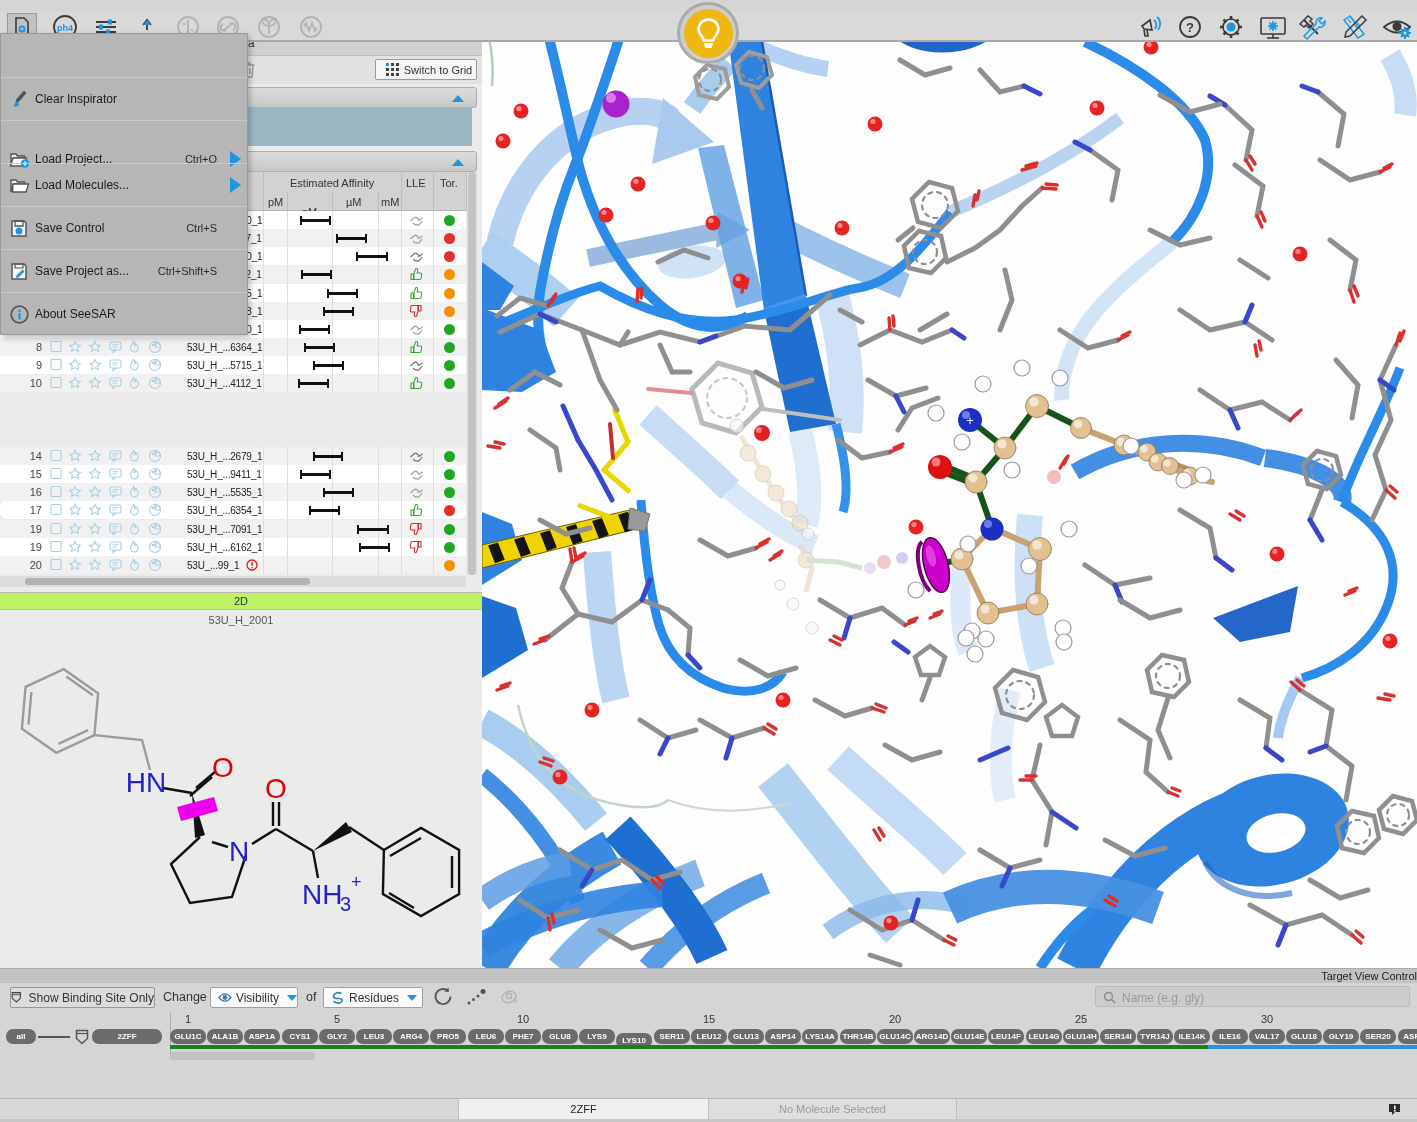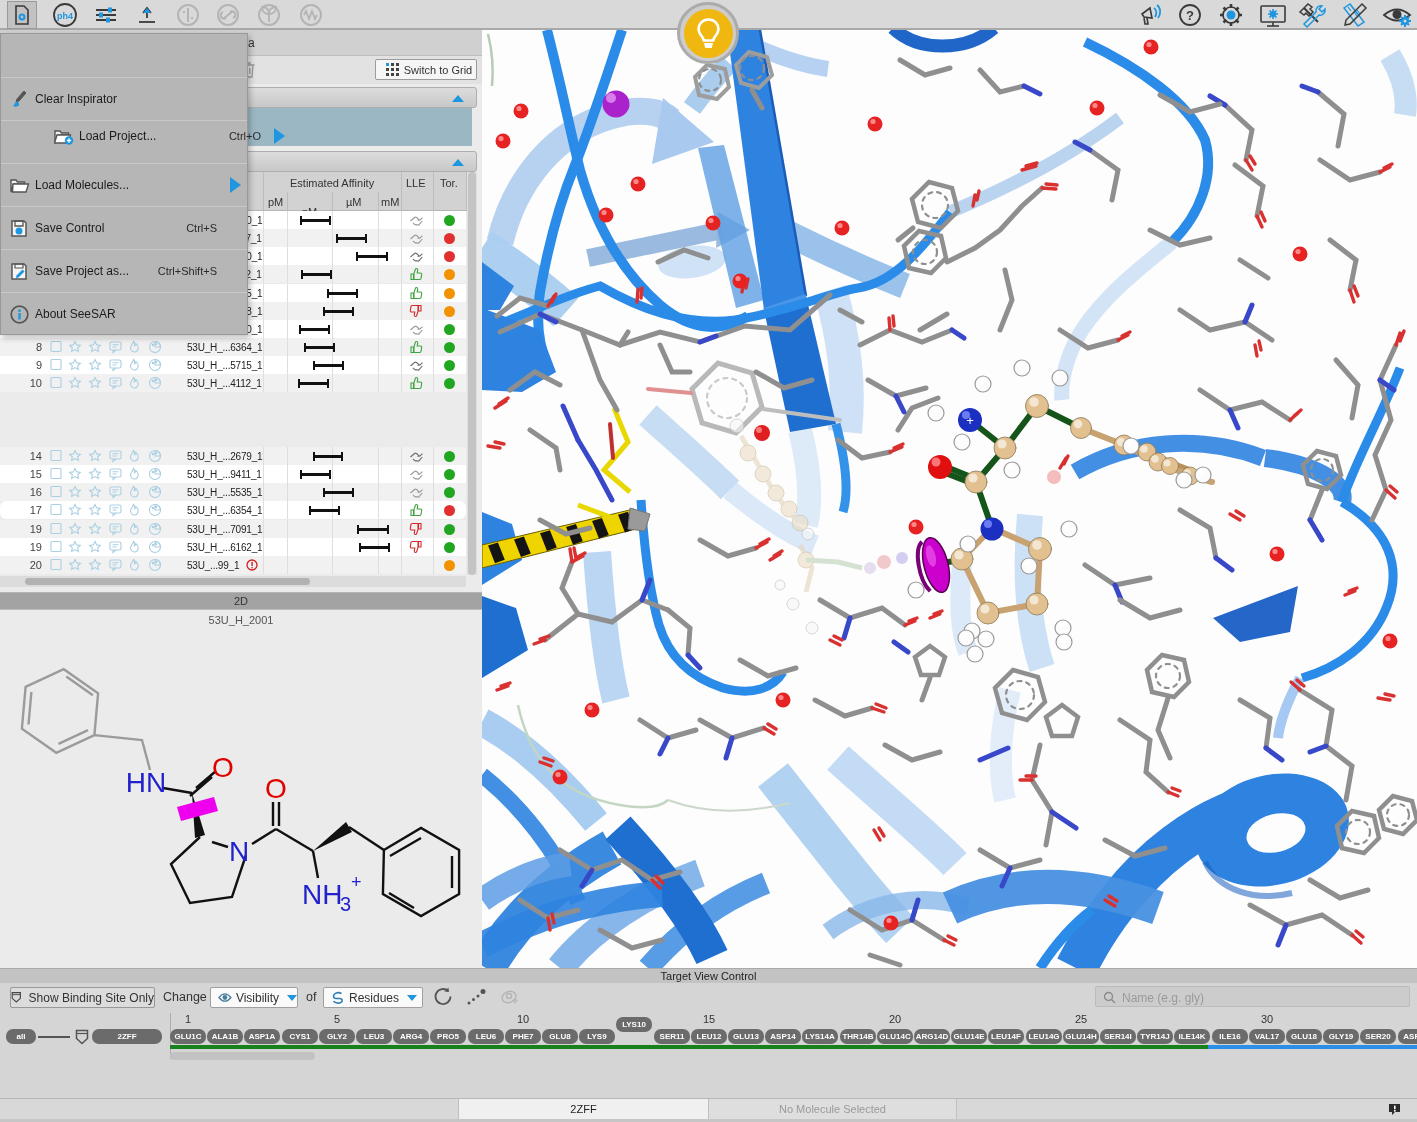--- a/index.html
+++ b/index.html
@@ -1,20 +1,20 @@
 <!DOCTYPE html>
 <html><head>
 <meta charset="utf-8">
 <style>
 * { margin:0; padding:0; box-sizing:border-box; }
 html,body { width:1417px; height:1122px; overflow:hidden; font-family:"Liberation Sans", sans-serif; background:#d5d5d5; }
 #stage { position:relative; width:1417px; height:1122px; }
 .abs { position:absolute; }
 
-#toolbar { left:0; top:0; width:1417px; height:30px; background:#d9d9d9; border-bottom:2px solid #a8a8a8; z-index:30; }
+#toolbar { left:0; top:12px; width:1417px; height:30px; background:#d9d9d9; border-bottom:2px solid #a8a8a8; z-index:30; }
 #tb-active { left:7px; top:1px; width:30px; height:28px; background:#c2c2c2; border:1px solid #9a9a9a; }
 
 #notch { left:677px; top:2px; width:62px; height:62px; border-radius:50%; background:#cdcdcd; border:3px solid #ababab; z-index:31; }
 #bulb { left:684px; top:9px; width:49px; height:49px; border-radius:50%; background:#efb70f; z-index:32; display:flex; align-items:center; justify-content:center; }
 
 #lpanel { left:0; top:30px; width:482px; height:938px; background:#ebebeb; z-index:5; }
 #tabstrip { left:0; top:0; width:482px; height:26px; background:#d0d0d0; border-bottom:1px solid #bdbdbd; }
 #ctlrow { left:0; top:26px; width:482px; height:28px; background:#e2e2e2; }
 #switchgrid { left:375px; top:3px; width:102px; height:21px; background:#f6f6f6; border:1px solid #9b9b9b; border-radius:2px; font-size:11px; color:#333; display:flex; align-items:center; }
 .secbar { left:4px; width:473px; height:21px; background:linear-gradient(#dcdcdc,#c8c8c8); border:1px solid #aeaeae; border-radius:3px; }
@@ -31,34 +31,34 @@
 .rname { position:absolute; left:187px; top:4px; color:#222; font-size:10px; letter-spacing:-0.2px; }
 .bar { position:absolute; top:8px; height:3px; background:#111; }
 .bar:before, .bar:after { content:""; position:absolute; top:-3px; width:2px; height:9px; background:#111; }
 .bar:before { left:-1px; } .bar:after { right:-1px; }
 .tor { position:absolute; left:444px; top:4px; width:11px; height:11px; border-radius:50%; }
 .lle { position:absolute; left:409px; top:2px; }
 #vscroll { position:absolute; left:467px; top:0px; width:10px; height:403px; background:#e0e0e0; }
 #vthumb { position:absolute; left:1px; top:0px; width:8px; height:403px; background:#c4c4c4; border-radius:4px; }
 #hscroll { left:0px; top:404px; width:466px; height:11px; background:#dcdcdc; }
 #hthumb { position:absolute; left:25px; top:2px; width:285px; height:7px; background:#b2b2b2; border-radius:4px; }
-#bar2d { left:0; top:562px; width:482px; height:18px; background:#a3a3a3; border-top:1px solid #b5b5b5; border-bottom:1px solid #bdbdbd; text-align:center; font-size:11px; color:#333; line-height:17px; }
+#bar2d { left:0; top:562px; width:482px; height:18px; background:#bef264; border-top:1px solid #b5b5b5; border-bottom:1px solid #bdbdbd; text-align:center; font-size:11px; color:#333; line-height:17px; }
 #mol2dlabel { left:0; top:584px; width:482px; text-align:center; font-size:11px; color:#555; }
 
 #view3d { left:482px; top:30px; width:935px; height:938px; background:#fdfdfe; z-index:1; }
 
 #menu { left:0px; top:33px; width:248px; height:302px; background:#b6b6b6; border:1px solid #999; box-shadow:2px 3px 6px rgba(0,0,0,0.25); z-index:40; }
 .mitem { position:absolute; left:0; width:246px; height:43px; }
 .msep { position:absolute; left:0; width:246px; height:1px; background:#c9c9c9; }
 .mlabel { position:absolute; left:34px; top:14px; font-size:12px; color:#1c1c1c; }
 .mshort { position:absolute; right:30px; top:15px; font-size:11px; color:#2a2a2a; }
 .msub { position:absolute; right:6px; top:13px; width:0; height:0; border-top:8px solid transparent; border-bottom:8px solid transparent; border-left:11px solid #1e96e0; }
 .mico { position:absolute; left:9px; top:12px; }
 
-#tvcbar { left:0; top:968px; width:1417px; height:22px; background:#c3c3c3; border-top:1px solid #aaa; text-align:center; font-size:11px; color:#222; line-height:14px; z-index:10; }
+#tvcbar { left:0; top:968px; width:1417px; height:22px; background:#c3c3c3; border-top:1px solid #aaa; text-align:right; font-size:11px; color:#222; line-height:14px; z-index:10; }
 #controls { left:0; top:983px; width:1417px; height:28px; background:#d5d5d5; z-index:10; }
 #seqpanel { left:0; top:1011px; width:1417px; height:87px; background:#d5d5d5; z-index:10; }
 #statusbar { left:0; top:1098px; width:1417px; height:24px; background:#d8d8d8; border-top:1px solid #b8b8b8; z-index:10; font-size:11px; }
 .pill { position:absolute; top:0; height:15px; background:#6b6b6b; border-radius:7px; color:#fff; font-size:8px; font-weight:bold; text-align:center; line-height:15px; }
 .btn { border:1px solid #989898; border-radius:2px; font-size:12px; color:#333; display:flex; align-items:center; justify-content:center; }
 .drop { background:#fafafa; border:1px solid #a0a0a0; border-radius:2px; font-size:12px; color:#333; display:flex; align-items:center; }
 .caret { width:0; height:0; border-left:5px solid transparent; border-right:5px solid transparent; border-top:6px solid #2196dc; margin-left:8px; }
 </style>
 </head>
 <body>
@@ -998,21 +998,21 @@
   <div class="abs" id="menu">
     <div class="msep" style="top:43px;"></div>
     <div class="mitem" style="top:44px;">
       <svg class="mico" width="18" height="19" viewBox="0 0 18 19">
           <path d="M14 1 l2 2 -7 8 -3 1 1 -3 z" fill="#555" stroke="#555" stroke-width="1"></path>
           <path d="M6 12 c-2 1 -1 3 -3 4 c2 1 5 1 6 -1 c0.7 -1.4 -1 -4 -3 -3 z" fill="#1e96e0"></path>
         </svg>
       <span class="mlabel">Clear Inspirator</span>
     </div>
     <div class="msep" style="top:86px;"></div>
-    <div class="mitem" style="top:81px;margin-left:44px;">
+    <div class="mitem" style="top:104px;">
       <svg class="mico" width="20" height="19" viewBox="0 0 20 19">
           <path d="M1 4 h5 l1.5 2 h7 v2 h-11 l-2.5 8 z" fill="#f0f0f0" stroke="#555" stroke-width="1.4"></path>
           <path d="M3 8 h13.5 l-2.5 8 h-13.5 z" fill="#fff" stroke="#555" stroke-width="1.4"></path>
           <circle cx="15" cy="13.5" r="4.2" fill="#1e96e0"></circle>
           <path d="M12.8 13.5 h4.4 M15 11.3 v4.4" stroke="#fff" stroke-width="1.3"></path>
         </svg>
       <span class="mlabel">Load Project...</span>
         <span class="mshort">Ctrl+O</span>
       <div class="msub"></div>
     </div>
@@ -1127,21 +1127,21 @@
     <div class="pill" style="left:244px;top:18px;width:36px;">ASP1A</div>
     <div class="pill" style="left:282px;top:18px;width:36px;">CYS1</div>
     <div class="pill" style="left:319px;top:18px;width:36px;">GLY2</div>
     <div class="pill" style="left:356px;top:18px;width:36px;">LEU3</div>
     <div class="pill" style="left:393px;top:18px;width:36px;">ARG4</div>
     <div class="pill" style="left:430px;top:18px;width:36px;">PRO5</div>
     <div class="pill" style="left:468px;top:18px;width:36px;">LEU6</div>
     <div class="pill" style="left:505px;top:18px;width:36px;">PHE7</div>
     <div class="pill" style="left:542px;top:18px;width:36px;">GLU8</div>
     <div class="pill" style="left:579px;top:18px;width:36px;">LYS9</div>
-    <div class="pill" style="left:616px;top:6px;width:36px;">LYS10</div>
+    <div class="pill" style="left:616px;top:22px;width:36px;">LYS10</div>
     <div class="pill" style="left:654px;top:18px;width:36px;">SER11</div>
     <div class="pill" style="left:691px;top:18px;width:36px;">LEU12</div>
     <div class="pill" style="left:728px;top:18px;width:36px;">GLU13</div>
     <div class="pill" style="left:765px;top:18px;width:36px;">ASP14</div>
     <div class="pill" style="left:802px;top:18px;width:36px;">LYS14A</div>
     <div class="pill" style="left:840px;top:18px;width:36px;">THR14B</div>
     <div class="pill" style="left:877px;top:18px;width:36px;">GLU14C</div>
     <div class="pill" style="left:914px;top:18px;width:36px;">ARG14D</div>
     <div class="pill" style="left:951px;top:18px;width:36px;">GLU14E</div>
     <div class="pill" style="left:988px;top:18px;width:36px;">LEU14F</div>

